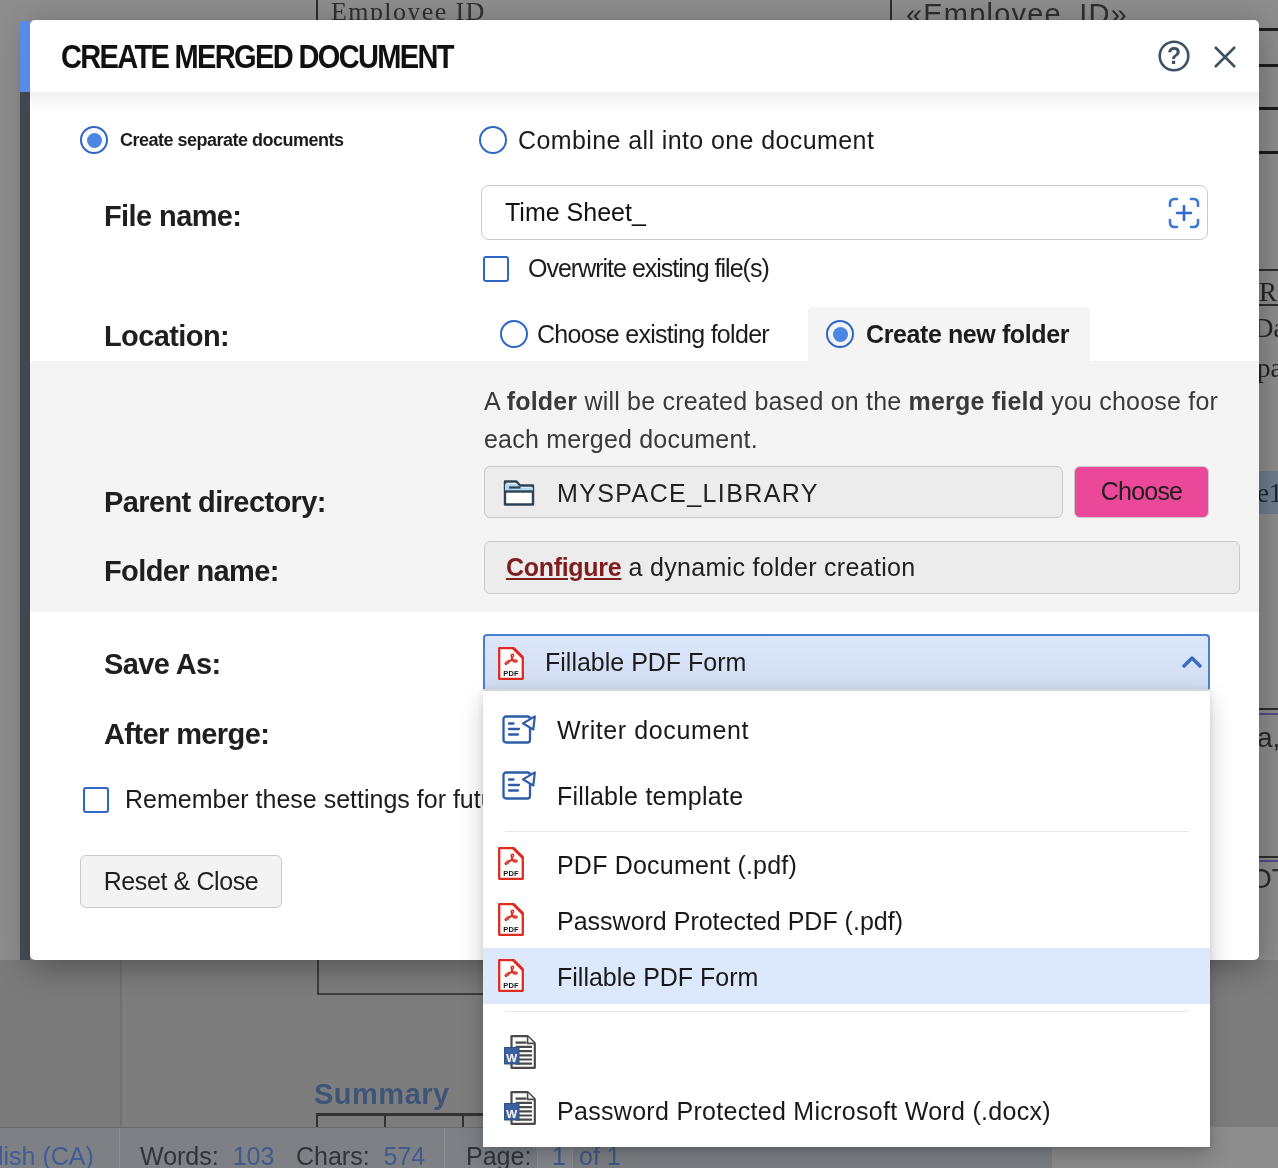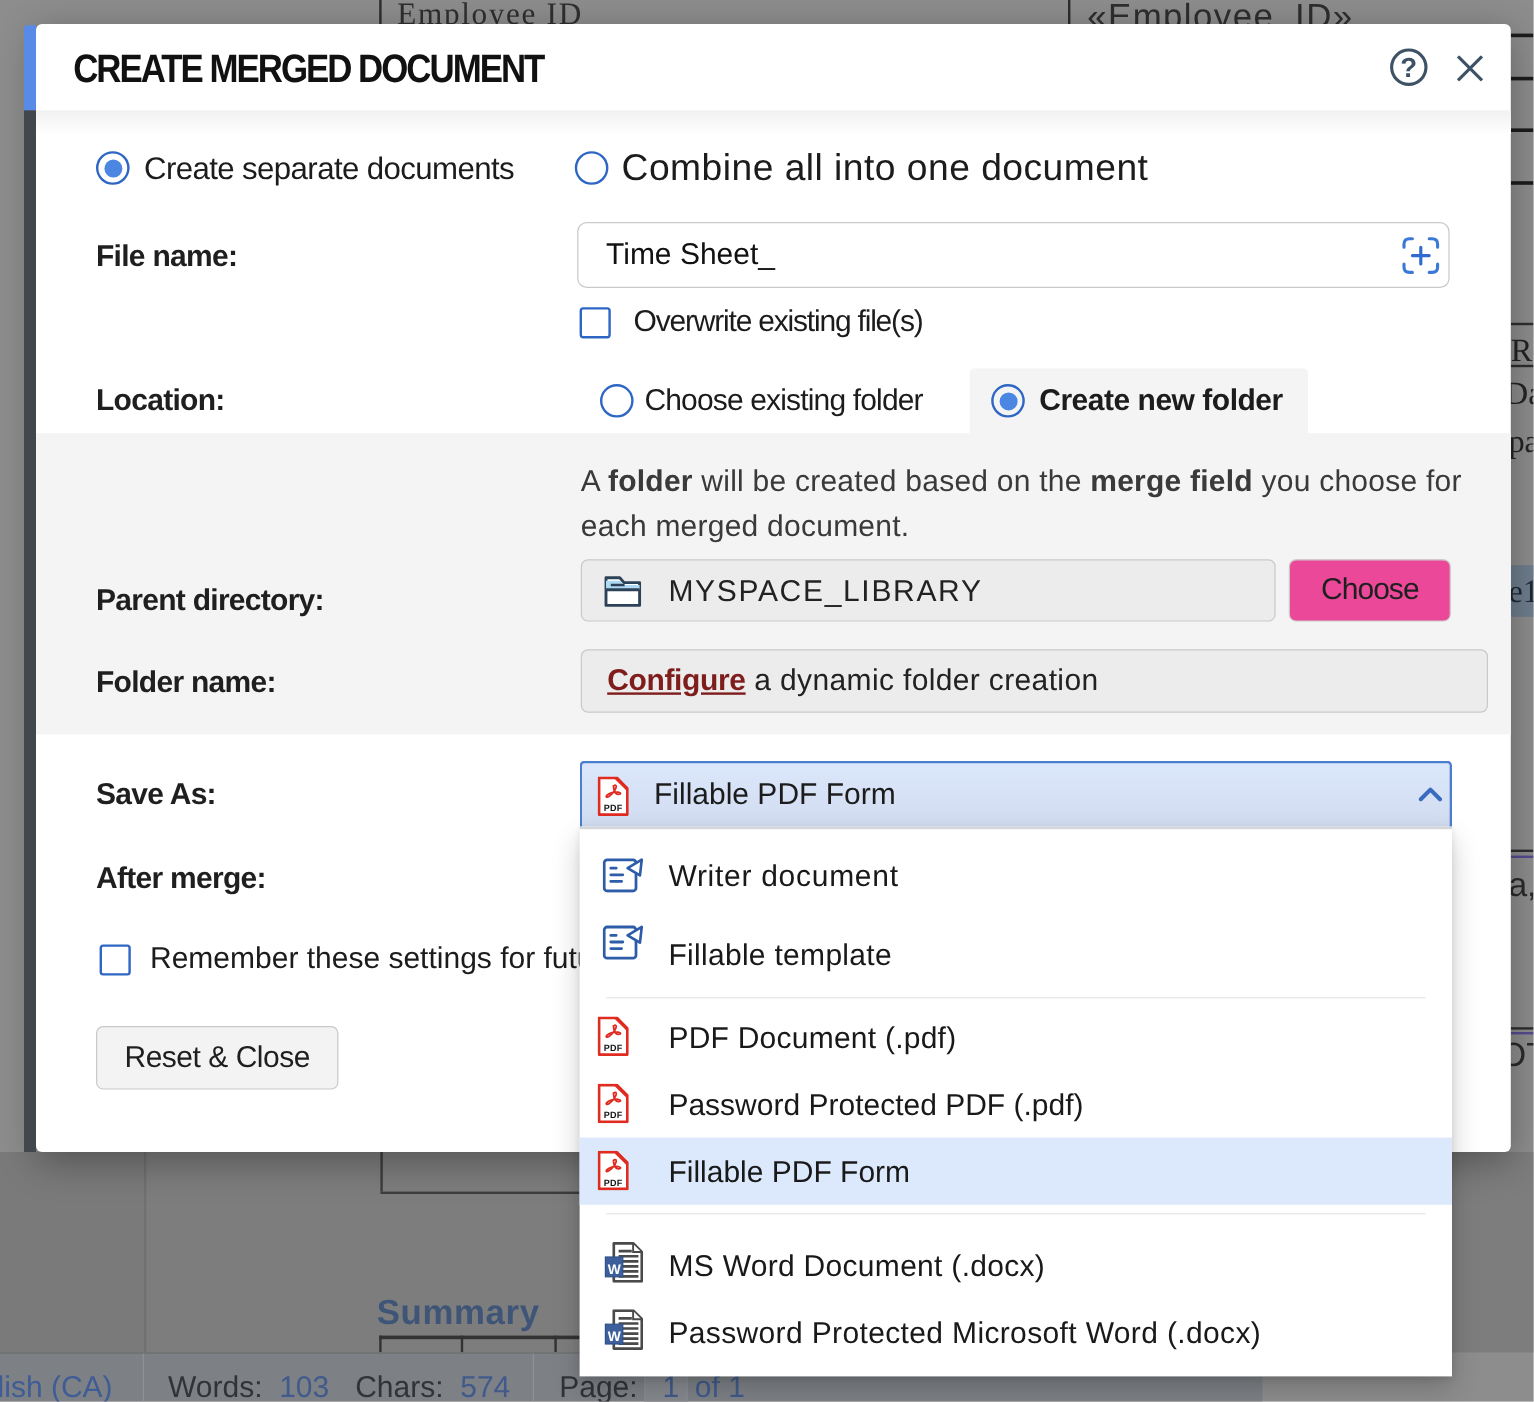--- a/index.html
+++ b/index.html
@@ -1,19 +1,19 @@
 <!DOCTYPE html>
 <html><head>
 <meta charset="utf-8">
 <style>
   * { margin:0; padding:0; box-sizing:border-box; }
   html,body { width:1278px; height:1168px; overflow:hidden; }
   body { position:relative; background:#8d8d8d; font-family:"Liberation Sans", sans-serif; color:#1c1c1c; }
   .abs { position:absolute; }
-  .lbl { font-weight:700; font-size:25px; color:#1f1f1f; letter-spacing:-0.6px; }
+  .lbl { font-weight:700; font-size:29px; color:#1f1f1f; letter-spacing:-0.6px;margin-left:24px; }
   .radio { width:28px; height:28px; border:2.7px solid #2d66c4; border-radius:50%; background:#fff; position:absolute; }
   .radio .dot { position:absolute; left:50%; top:50%; width:15px; height:15px; margin:-7.5px 0 0 -7.5px; border-radius:50%; background:#4b87e2; }
   .chk { width:26px; height:26px; border:2.5px solid #2d66c4; border-radius:3px; background:#fff; position:absolute; }
 </style>
 </head>
 <body>
 
 <svg width="0" height="0" style="position:absolute;">
   <defs>
     <symbol id="ic-pdf" viewBox="0 0 26 33">
@@ -99,23 +99,23 @@
     <circle cx="17" cy="17" r="14.3" fill="none" stroke="#3e5266" stroke-width="2.6"></circle>
     <text x="17" y="25" text-anchor="middle" font-family="Liberation Sans" font-size="23" font-weight="700" fill="#3e5266">?</text>
   </svg>
   <svg class="abs" style="left:1184px;top:26px;" width="22" height="22" viewBox="0 0 22 22">
     <path d="M1 1 L21 21 M21 1 L1 21" stroke="#3e5266" stroke-width="2.6" fill="none"></path>
   </svg>
 
   <div class="radio" style="left:50px;top:106px;">
       <div class="dot"></div>
     </div>
-  <div class="abs" style="left:90px;top:106px;font-size:26px;font-weight:400;line-height:28px;letter-spacing:-0.5px;">Create separate documents</div>
+  <div class="abs" style="left:90px;top:106px;font-size:18px;font-weight:700;line-height:28px;letter-spacing:-0.5px;">Create separate documents</div>
   <div class="radio" style="left:449px;top:106px;"></div>
-  <div class="abs" style="left:488px;top:106px;font-size:31px;line-height:28px;letter-spacing:0.4px;">Combine all into one document</div>
+  <div class="abs" style="left:488px;top:106px;font-size:25px;line-height:28px;letter-spacing:0.4px;">Combine all into one document</div>
 
   <div class="lbl abs" style="left:50px;top:180px;">File name:</div>
   <div class="abs" id="fileinput" style="left:451px;top:165px;width:727px;height:55px;background:#fff;border:1.5px solid #c9c9c9;border-radius:8px;"></div>
   <div class="abs" style="left:475px;top:178px;font-size:25px;color:#111;">Time Sheet_</div>
   <svg class="abs" style="left:1137px;top:176px;" width="34" height="34" viewBox="0 0 34 34">
     <g fill="none" stroke="#3b79d6" stroke-width="2.6" stroke-linecap="round">
       <path d="M10 3 H7.5 Q3 3 3 7.5 V10"></path>
       <path d="M24 3 H26.5 Q31 3 31 7.5 V10"></path>
       <path d="M10 31 H7.5 Q3 31 3 26.5 V24"></path>
       <path d="M24 31 H26.5 Q31 31 31 26.5 V24"></path>
@@ -189,18 +189,17 @@
   <div class="abs" style="left:74px;top:216px;">Password Protected PDF (.pdf)</div>
   <div class="abs" style="left:0;top:257px;width:727px;height:56px;background:#dce9fc;"></div>
   <svg class="abs" style="left:15px;top:268px;" width="26" height="33">
       <use href="#ic-pdf"></use>
     </svg>
   <div class="abs" style="left:74px;top:272px;">Fillable PDF Form</div>
   <div class="abs" style="left:22px;top:320px;width:683px;height:1px;background:#e6e6e6;"></div>
   <svg class="abs" style="left:17px;top:344px;" width="36" height="34">
       <use href="#ic-word"></use>
     </svg>
-  <div class="abs" style="left:74px;top:350px;letter-spacing:0.25px;">MS Word Document (.docx)</div>
   <svg class="abs" style="left:17px;top:400px;" width="36" height="34">
       <use href="#ic-word"></use>
     </svg>
   <div class="abs" style="left:74px;top:406px;letter-spacing:0.3px;">Password Protected Microsoft Word (.docx)</div>
 </div>
 
 </body></html>

